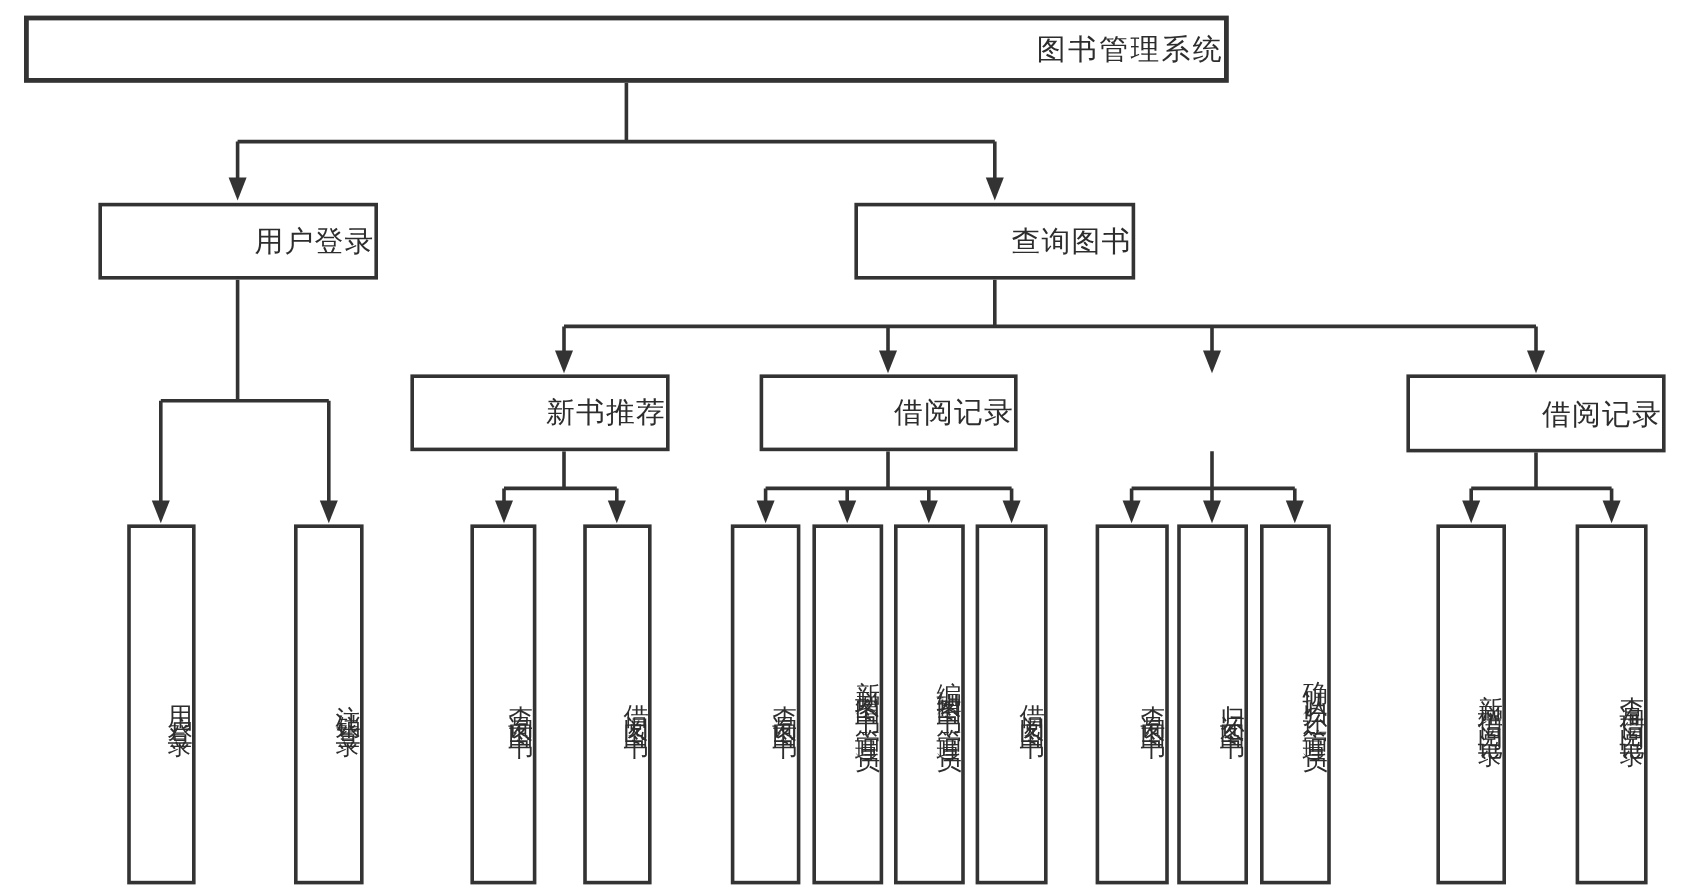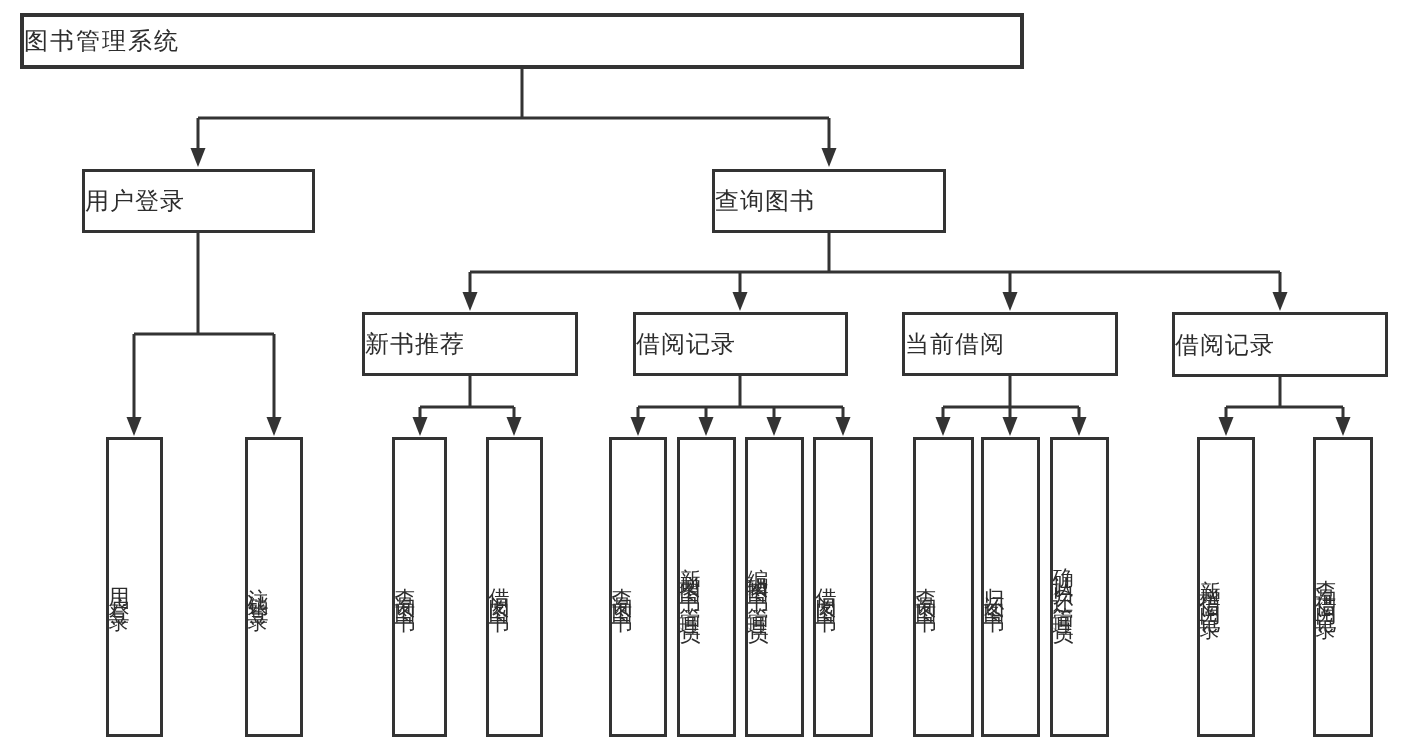--- a/index.html
+++ b/index.html
@@ -6,21 +6,21 @@
   #canvas {
     position:relative; width:1405px; height:747px;
     background:#ffffff; overflow:hidden;
     font-family:"Liberation Sans","DejaVu Sans",sans-serif;
     color:#2d2d2d;
   }
   #connectors { position:absolute; left:0; top:0; z-index:1; }
   .node {
     position:absolute; box-sizing:border-box; z-index:2;
     background:#ffffff; border:3px solid #333333;
-    display:flex; align-items:center; justify-content:flex-start;
+    display:flex; align-items:center; justify-content:flex-end;
     color:#2d2d2d;
   }
   .lvl1 { border-width:4px; font-size:24px; letter-spacing:2px; }
   .lvl2 { font-size:24px; letter-spacing:1px; }
   .leaf { top:437px; height:300px; }
   .leaf .vtext {
     writing-mode:vertical-rl; text-orientation:mixed;
     font-size:21px; letter-spacing:8px; line-height:1;
   }
   #watermark {
@@ -88,28 +88,25 @@
     <span>图书管理系统</span>
   </div>
 
   <div class="node lvl2" style="left:82px;top:169px;width:233px;height:64px">
     <span>用户登录</span>
   </div>
   <div class="node lvl2" style="left:712px;top:169px;width:234px;height:64px">
     <span>查询图书</span>
   </div>
 
-  <div class="node lvl2" style="left:362px;top:312px;width:216px;height:64px">
+  <div class="node lvl2" style="left:342px;top:312px;width:216px;height:64px">
     <span>新书推荐</span>
   </div>
   <div class="node lvl2" style="left:633px;top:312px;width:215px;height:64px">
     <span>借阅记录</span>
-  </div>
-  <div class="node lvl2" style="left:902px;top:312px;width:216px;height:64px">
-    <span>当前借阅</span>
   </div>
   <div class="node lvl2" style="left:1172px;top:312px;width:216px;height:65px">
     <span>借阅记录</span>
   </div>
 
   <div class="node leaf" style="left:106px;width:57px">
     <span class="vtext">用户登录</span>
   </div>
   <div class="node leaf" style="left:245px;width:58px">
     <span class="vtext">注销登录</span>

